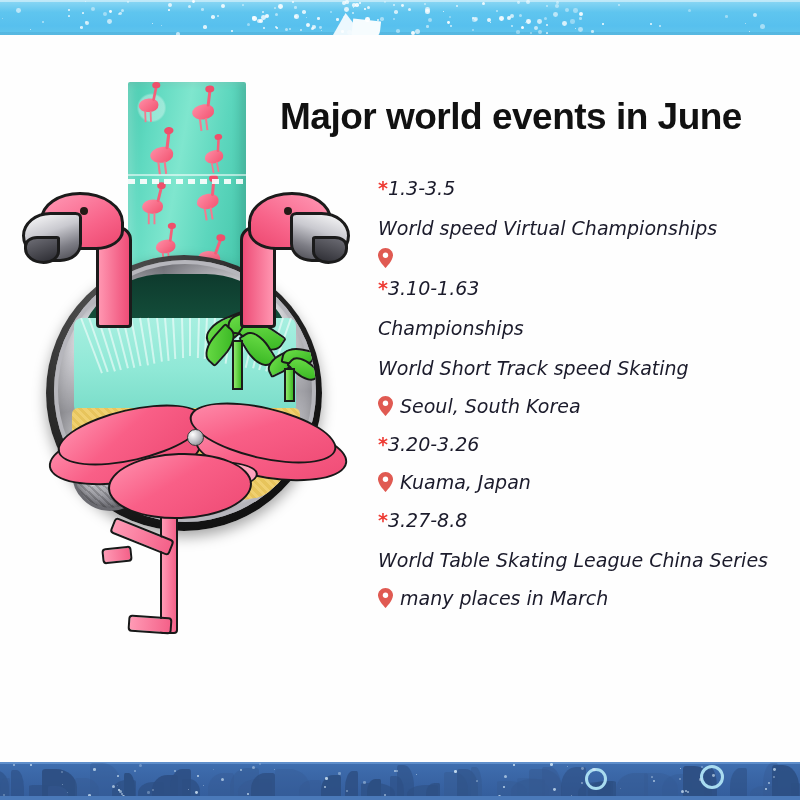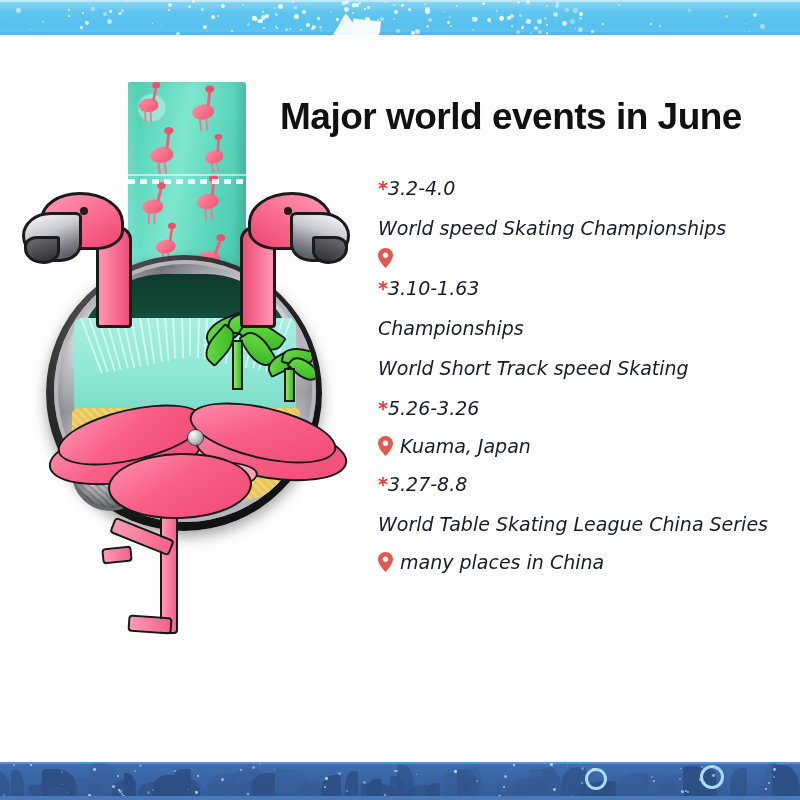--- a/index.html
+++ b/index.html
@@ -616,40 +616,49 @@
       <div class="beaktip"></div>
       <div class="eye"></div>
     </div>
   </div>
 
   <div class="title">Major world events in June</div>
 
   <div class="events">
 
     <div>
-      <div class="ev-date"><span class="star">*</span><span>3.2-4.0</span></div>
-      <div class="ev-name">World speed Skating Championships</div>
+      <div class="ev-date"><span class="star">*</span><span>1.3-3.5</span></div>
+      <div class="ev-name">World speed Virtual Championships</div>
       <div class="ev-loc">
         <span class="pin">
           <svg width="15" height="20" viewBox="0 0 15 20">
               <path d="M7.5 0C3.4 0 0 3.3 0 7.3c0 5.4 7.5 12.7 7.5 12.7S15 12.7 15 7.3C15 3.3 11.6 0 7.5 0z" fill="#e05a52"></path>
               <circle cx="7.5" cy="7.2" r="2.7" fill="#ffffff"></circle>
             </svg>
         </span>
       </div>
     </div>
 
     <div>
       <div class="ev-date"><span class="star">*</span><span>3.10-1.63</span></div>
       <div class="ev-name">Championships</div>
       <div class="ev-name">World Short Track speed Skating</div>
+      <div class="ev-loc">
+        <span class="pin">
+          <svg width="15" height="20" viewBox="0 0 15 20">
+              <path d="M7.5 0C3.4 0 0 3.3 0 7.3c0 5.4 7.5 12.7 7.5 12.7S15 12.7 15 7.3C15 3.3 11.6 0 7.5 0z" fill="#e05a52"></path>
+              <circle cx="7.5" cy="7.2" r="2.7" fill="#ffffff"></circle>
+            </svg>
+        </span>
+        <span>Seoul, South Korea</span>
+      </div>
     </div>
 
     <div>
-      <div class="ev-date"><span class="star">*</span><span>5.26-3.26</span></div>
+      <div class="ev-date"><span class="star">*</span><span>3.20-3.26</span></div>
       <div class="ev-loc">
         <span class="pin">
           <svg width="15" height="20" viewBox="0 0 15 20">
               <path d="M7.5 0C3.4 0 0 3.3 0 7.3c0 5.4 7.5 12.7 7.5 12.7S15 12.7 15 7.3C15 3.3 11.6 0 7.5 0z" fill="#e05a52"></path>
               <circle cx="7.5" cy="7.2" r="2.7" fill="#ffffff"></circle>
             </svg>
         </span>
         <span>Kuama, Japan</span>
       </div>
     </div>
@@ -657,21 +666,21 @@
     <div>
       <div class="ev-date"><span class="star">*</span><span>3.27-8.8</span></div>
       <div class="ev-name">World Table Skating League China Series</div>
       <div class="ev-loc">
         <span class="pin">
           <svg width="15" height="20" viewBox="0 0 15 20">
               <path d="M7.5 0C3.4 0 0 3.3 0 7.3c0 5.4 7.5 12.7 7.5 12.7S15 12.7 15 7.3C15 3.3 11.6 0 7.5 0z" fill="#e05a52"></path>
               <circle cx="7.5" cy="7.2" r="2.7" fill="#ffffff"></circle>
             </svg>
         </span>
-        <span>many places in China</span>
+        <span>many places in March</span>
       </div>
     </div>
   </div>
 
   <div class="bot-band">
     <div class="edge-top"></div>
     <div id="seaweed">
         <div class="weed" style="left: -10px; width: 19px; height: 29px; border-radius: 10% 60% 0px 0px; opacity: 0.58; background: rgb(45, 79, 131);"></div>
         <div class="weed" style="left: 0px; width: 10px; height: 22px; border-radius: 60% 10% 0px 0px; opacity: 0.8; background: rgba(53, 89, 145, 0.565);"></div>
         <div class="weed" style="left: 11px; width: 13px; height: 30px; border-radius: 10% 60% 0px 0px; opacity: 0.6; background: rgb(45, 79, 131);"></div>

